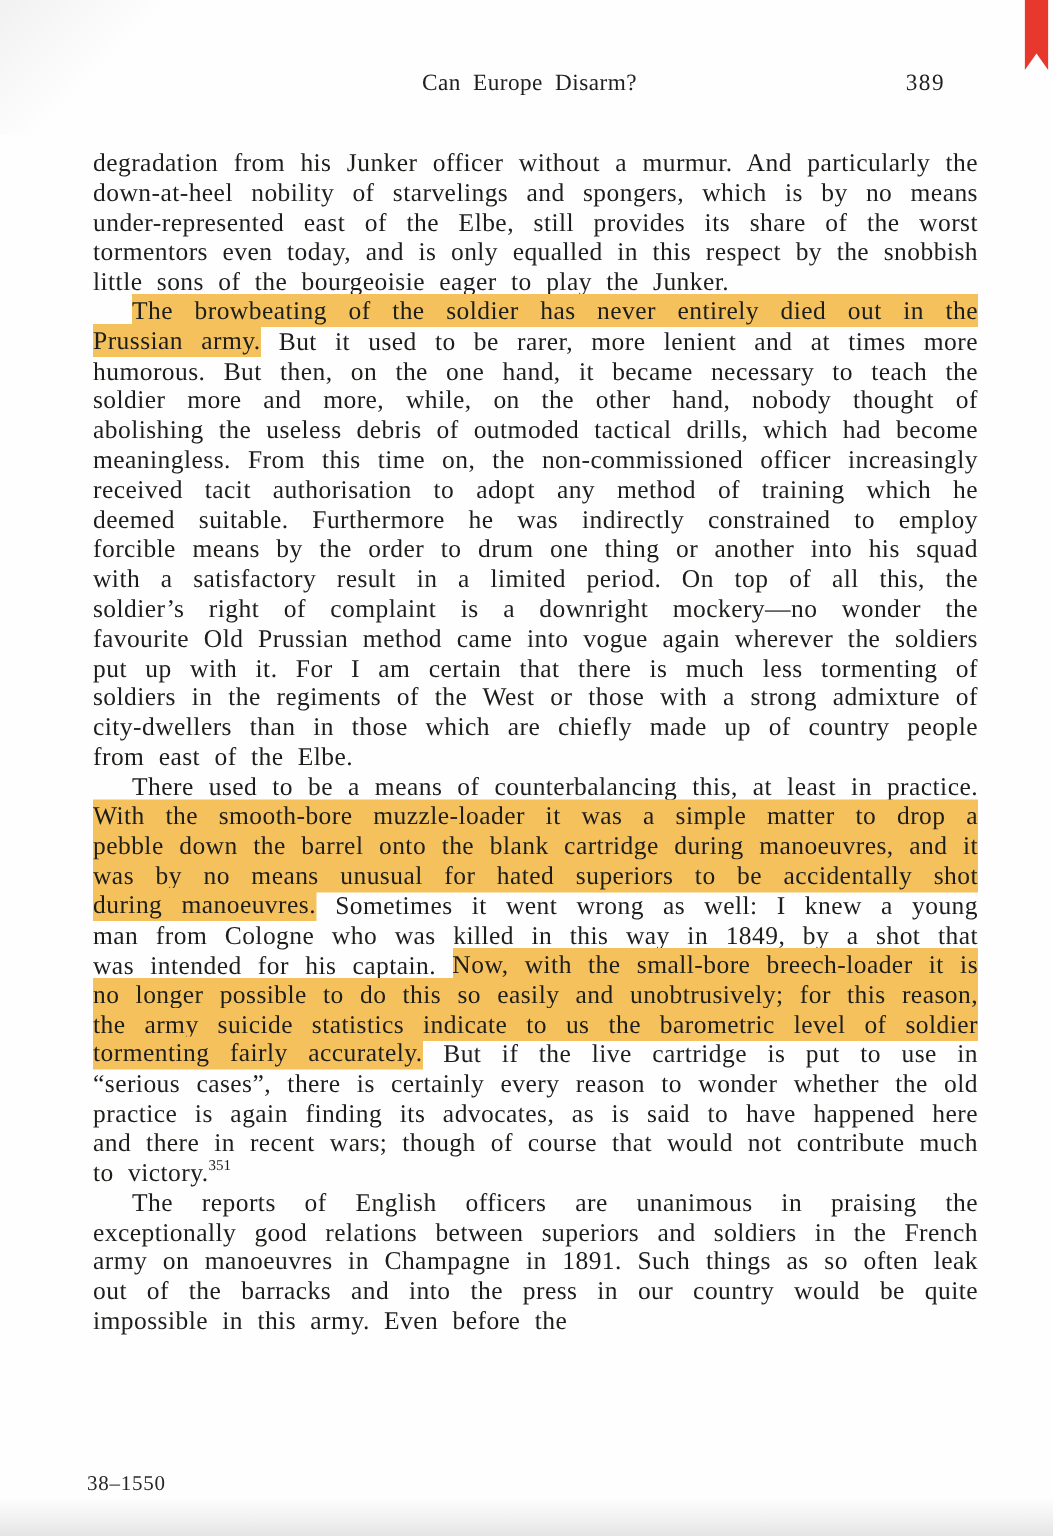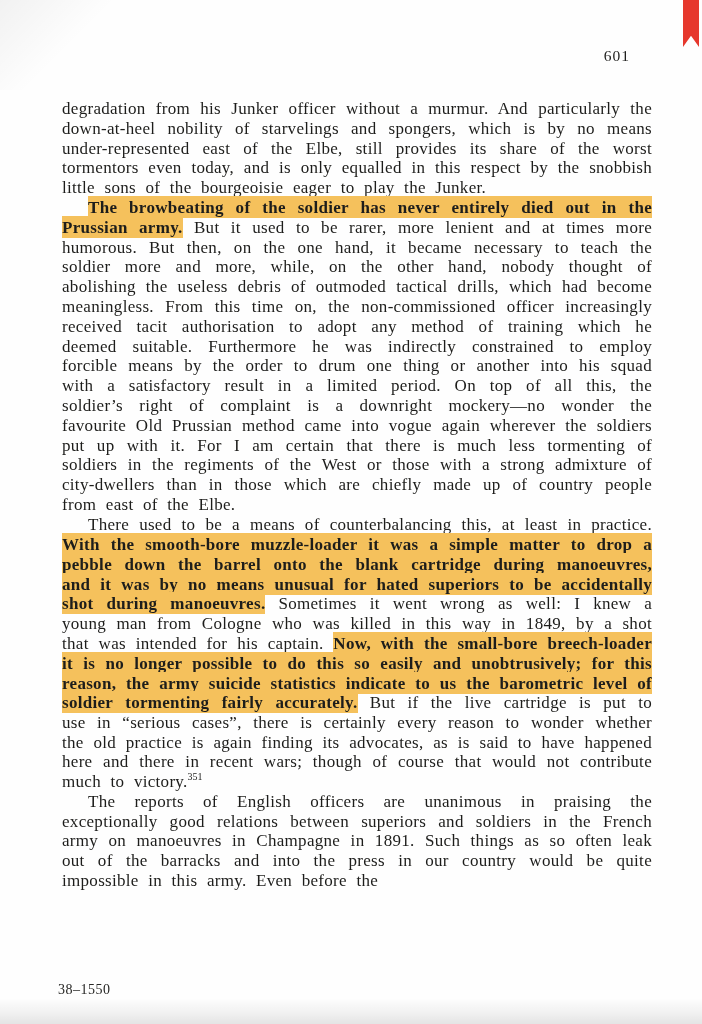--- a/index.html
+++ b/index.html
@@ -51,41 +51,41 @@
     text-align: justify;
     font-size: 17px; line-height: 19.8px;
     color: var(--text-color, #1d1d1b);
     word-spacing: 5px; letter-spacing: 0.3px;
   }
   .body-text-block p { margin: 0; }
   .body-text-block p.indent { text-indent: 26px; }
   .hl {
     background: var(--hl-color, #f5c15c);
     padding: 1.5px 0;
-    font-weight: bold;
   }
   sup.fn {
     font-size: 10px; line-height: 0;
     vertical-align: super;
     letter-spacing: 0; word-spacing: 0; margin-top: 41px;
   }
   .footer {
     position: absolute; top: 982px; left: 58px;
     font-size: 14px; letter-spacing: 0.5px; color: #262624;
   }
 </style>
 </head>
 <body>
 
 <div class="page">
 
   <div class="bookmark"></div>
 
   <div class="header">
-    <span class="page-number">601</span>
+    <span class="running-title">Can Europe Disarm?</span>
+    <span class="page-number">389</span>
   </div>
 
   <div class="body-text-block">
 
   <p><span>degradation from his Junker officer without a murmur. And particularly the down-at-heel nobility of starvelings and spongers, which is by no means under-represented east of the Elbe, still provides its share of the worst tormentors even today, and is only equalled in this respect by the snobbish little sons of the bourgeoisie eager to play the Junker.</span></p>
       <p class="indent"><span class="hl">The browbeating of the soldier has never entirely died out in the Prussian army.</span><span> But it used to be rarer, more lenient and at times more humorous. But then, on the one hand, it became necessary to teach the soldier more and more, while, on the other hand, nobody thought of abolishing the useless debris of outmoded tactical drills, which had become meaningless. From this time on, the non-commissioned officer increasingly received tacit authorisation to adopt any method of training which he deemed suitable. Furthermore he was indirectly constrained to employ forcible means by the order to drum one thing or another into his squad with a satisfactory result in a limited period. On top of all this, the soldier’s right of complaint is a downright mockery—no wonder the favourite Old Prussian method came into vogue again wherever the soldiers put up with it. For I am certain that there is much less tormenting of soldiers in the regiments of the West or those with a strong admixture of city-dwellers than in those which are chiefly made up of country people from east of the Elbe.</span></p>
       <p class="indent"><span>There used to be a means of counterbalancing this, at least in practice. </span><span class="hl">With the smooth-bore muzzle-loader it was a simple matter to drop a pebble down the barrel onto the blank cartridge during manoeuvres, and it was by no means unusual for hated superiors to be accidentally shot during manoeuvres.</span><span> Sometimes it went wrong as well: I knew a young man from Cologne who was killed in this way in 1849, by a shot that was intended for his captain. </span><span class="hl">Now, with the small-bore breech-loader it is no longer possible to do this so easily and unobtrusively; for this reason, the army suicide statistics indicate to us the barometric level of soldier tormenting fairly accurately.</span><span> But if the live cartridge is put to use in “serious cases”, there is certainly every reason to wonder whether the old practice is again finding its advocates, as is said to have happened here and there in recent wars; though of course that would not contribute much to victory.</span><sup class="fn">351</sup></p>
       <p class="indent"><span>The reports of English officers are unanimous in praising the exceptionally good relations between superiors and soldiers in the French army on manoeuvres in Champagne in 1891. Such things as so often leak out of the barracks and into the press in our country would be quite impossible in this army. Even before the</span></p>
     </div>
 

